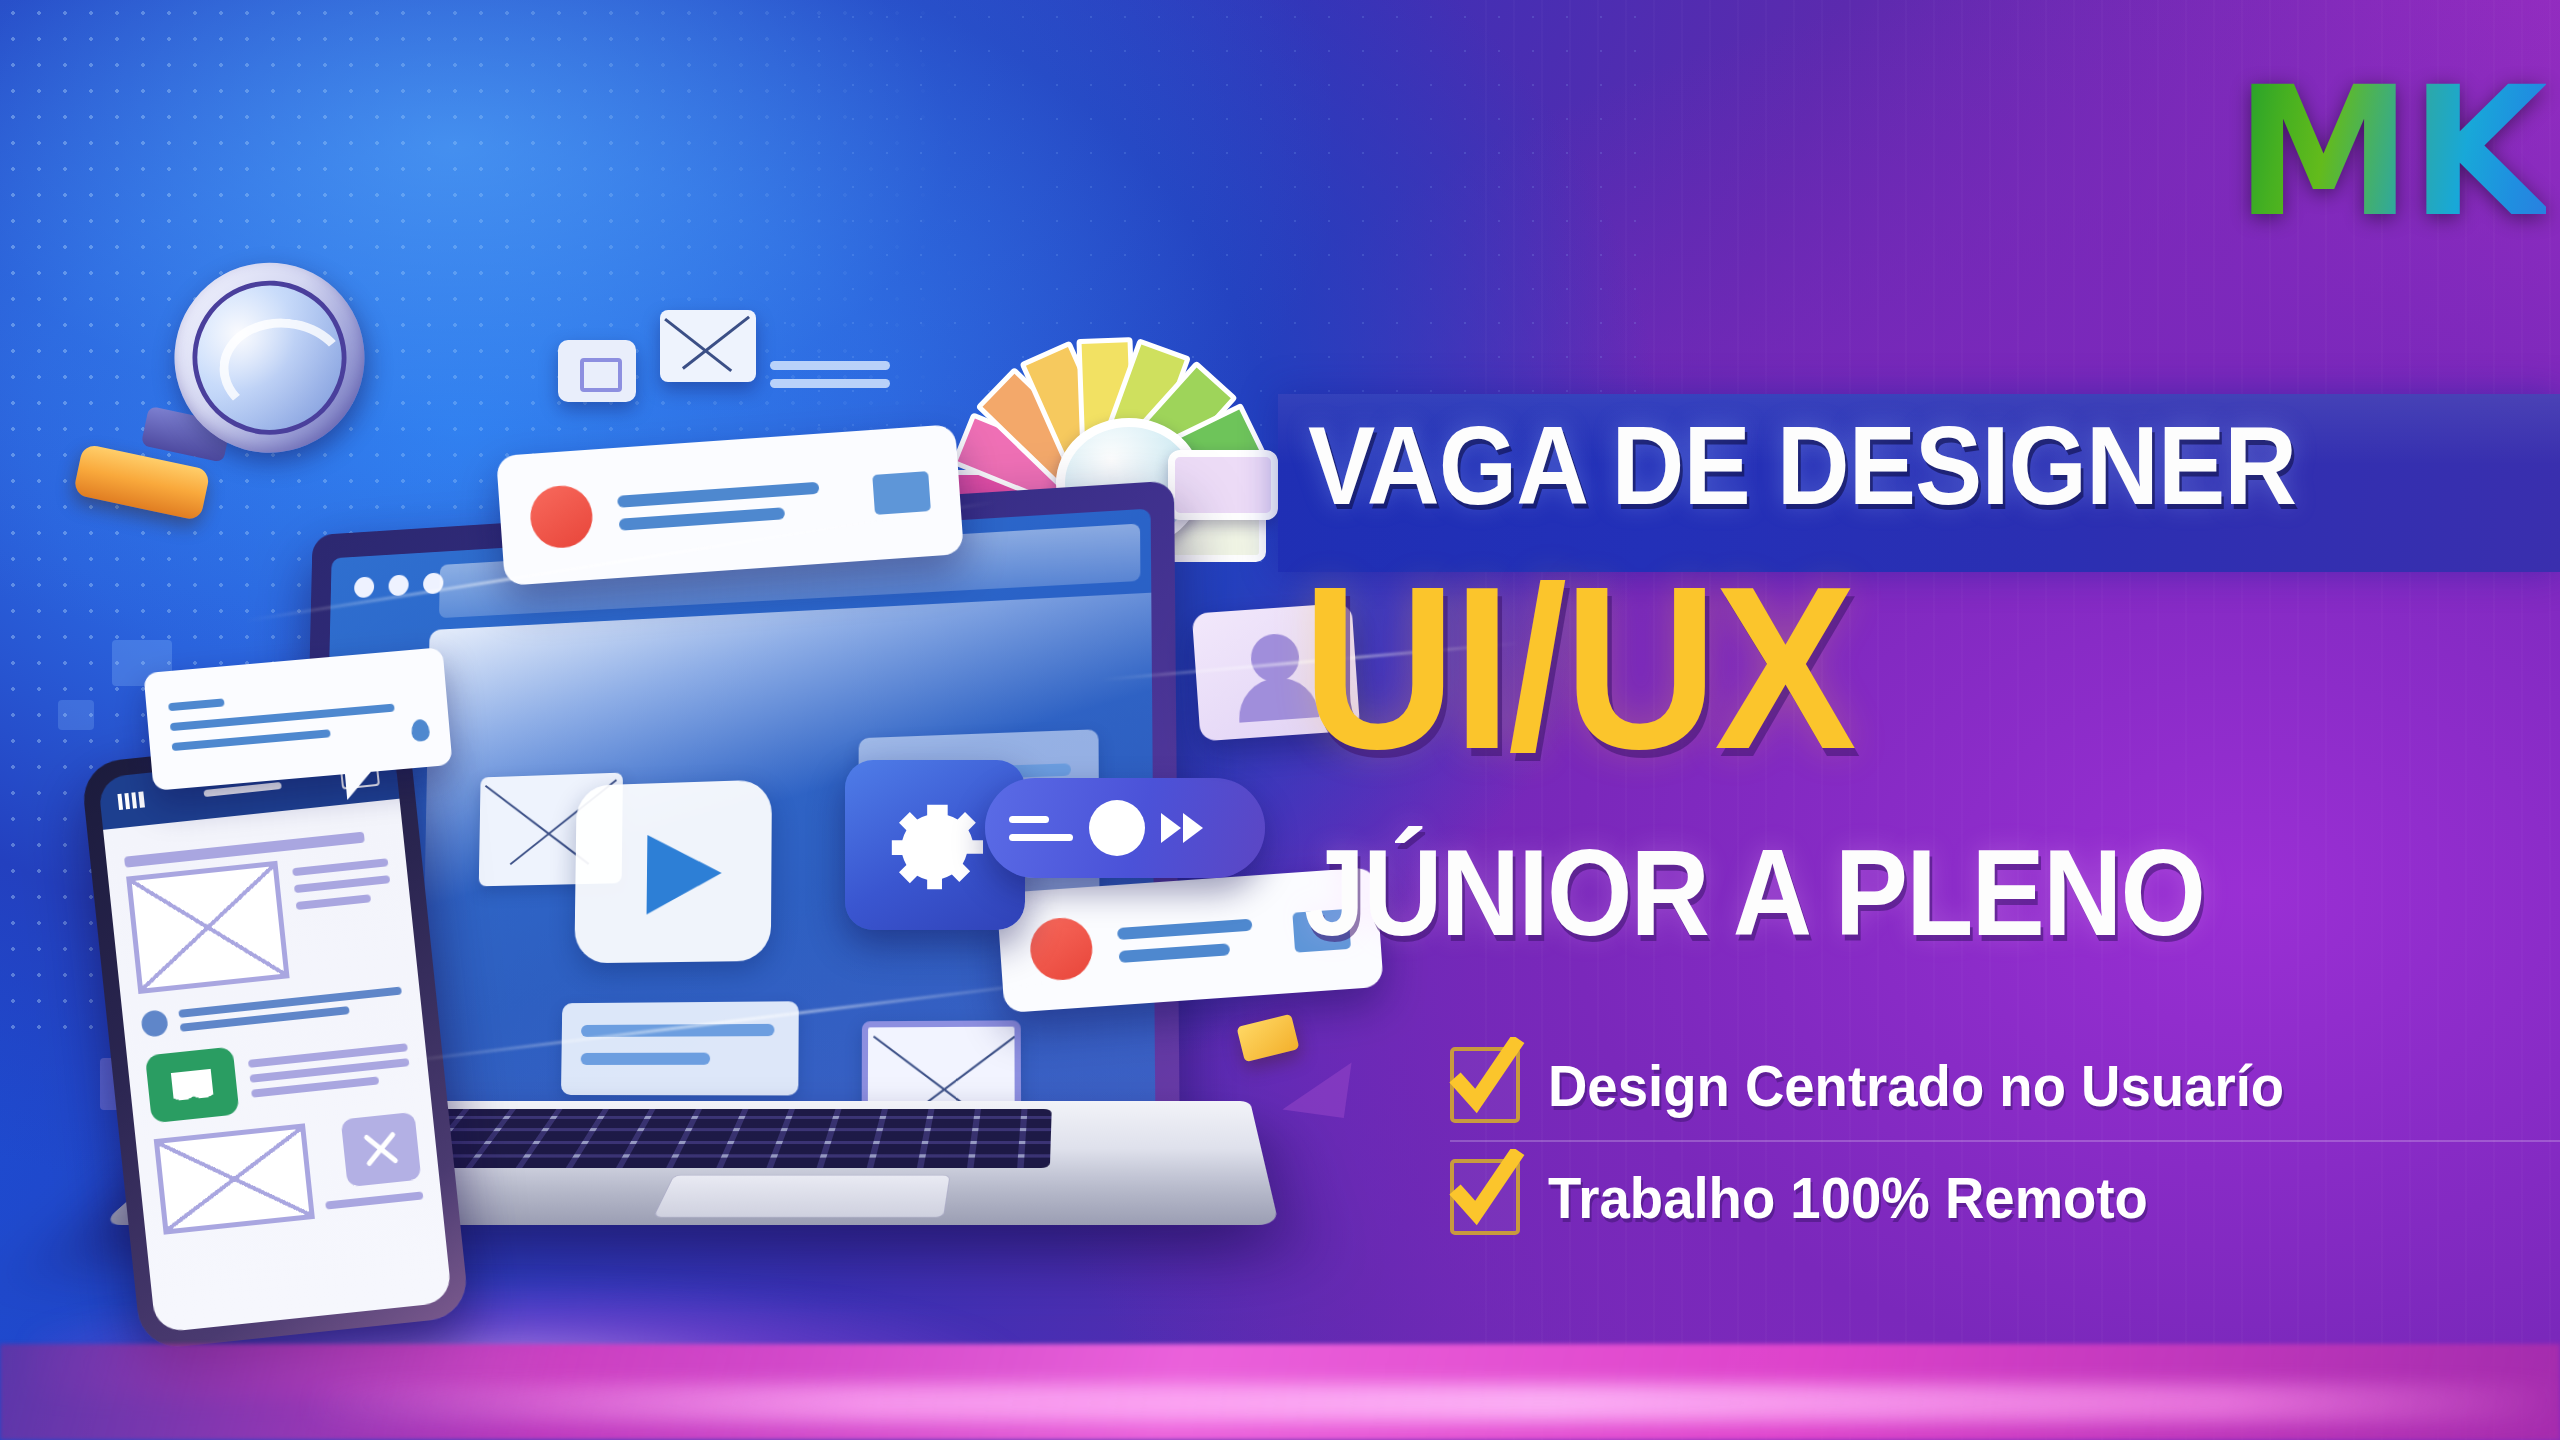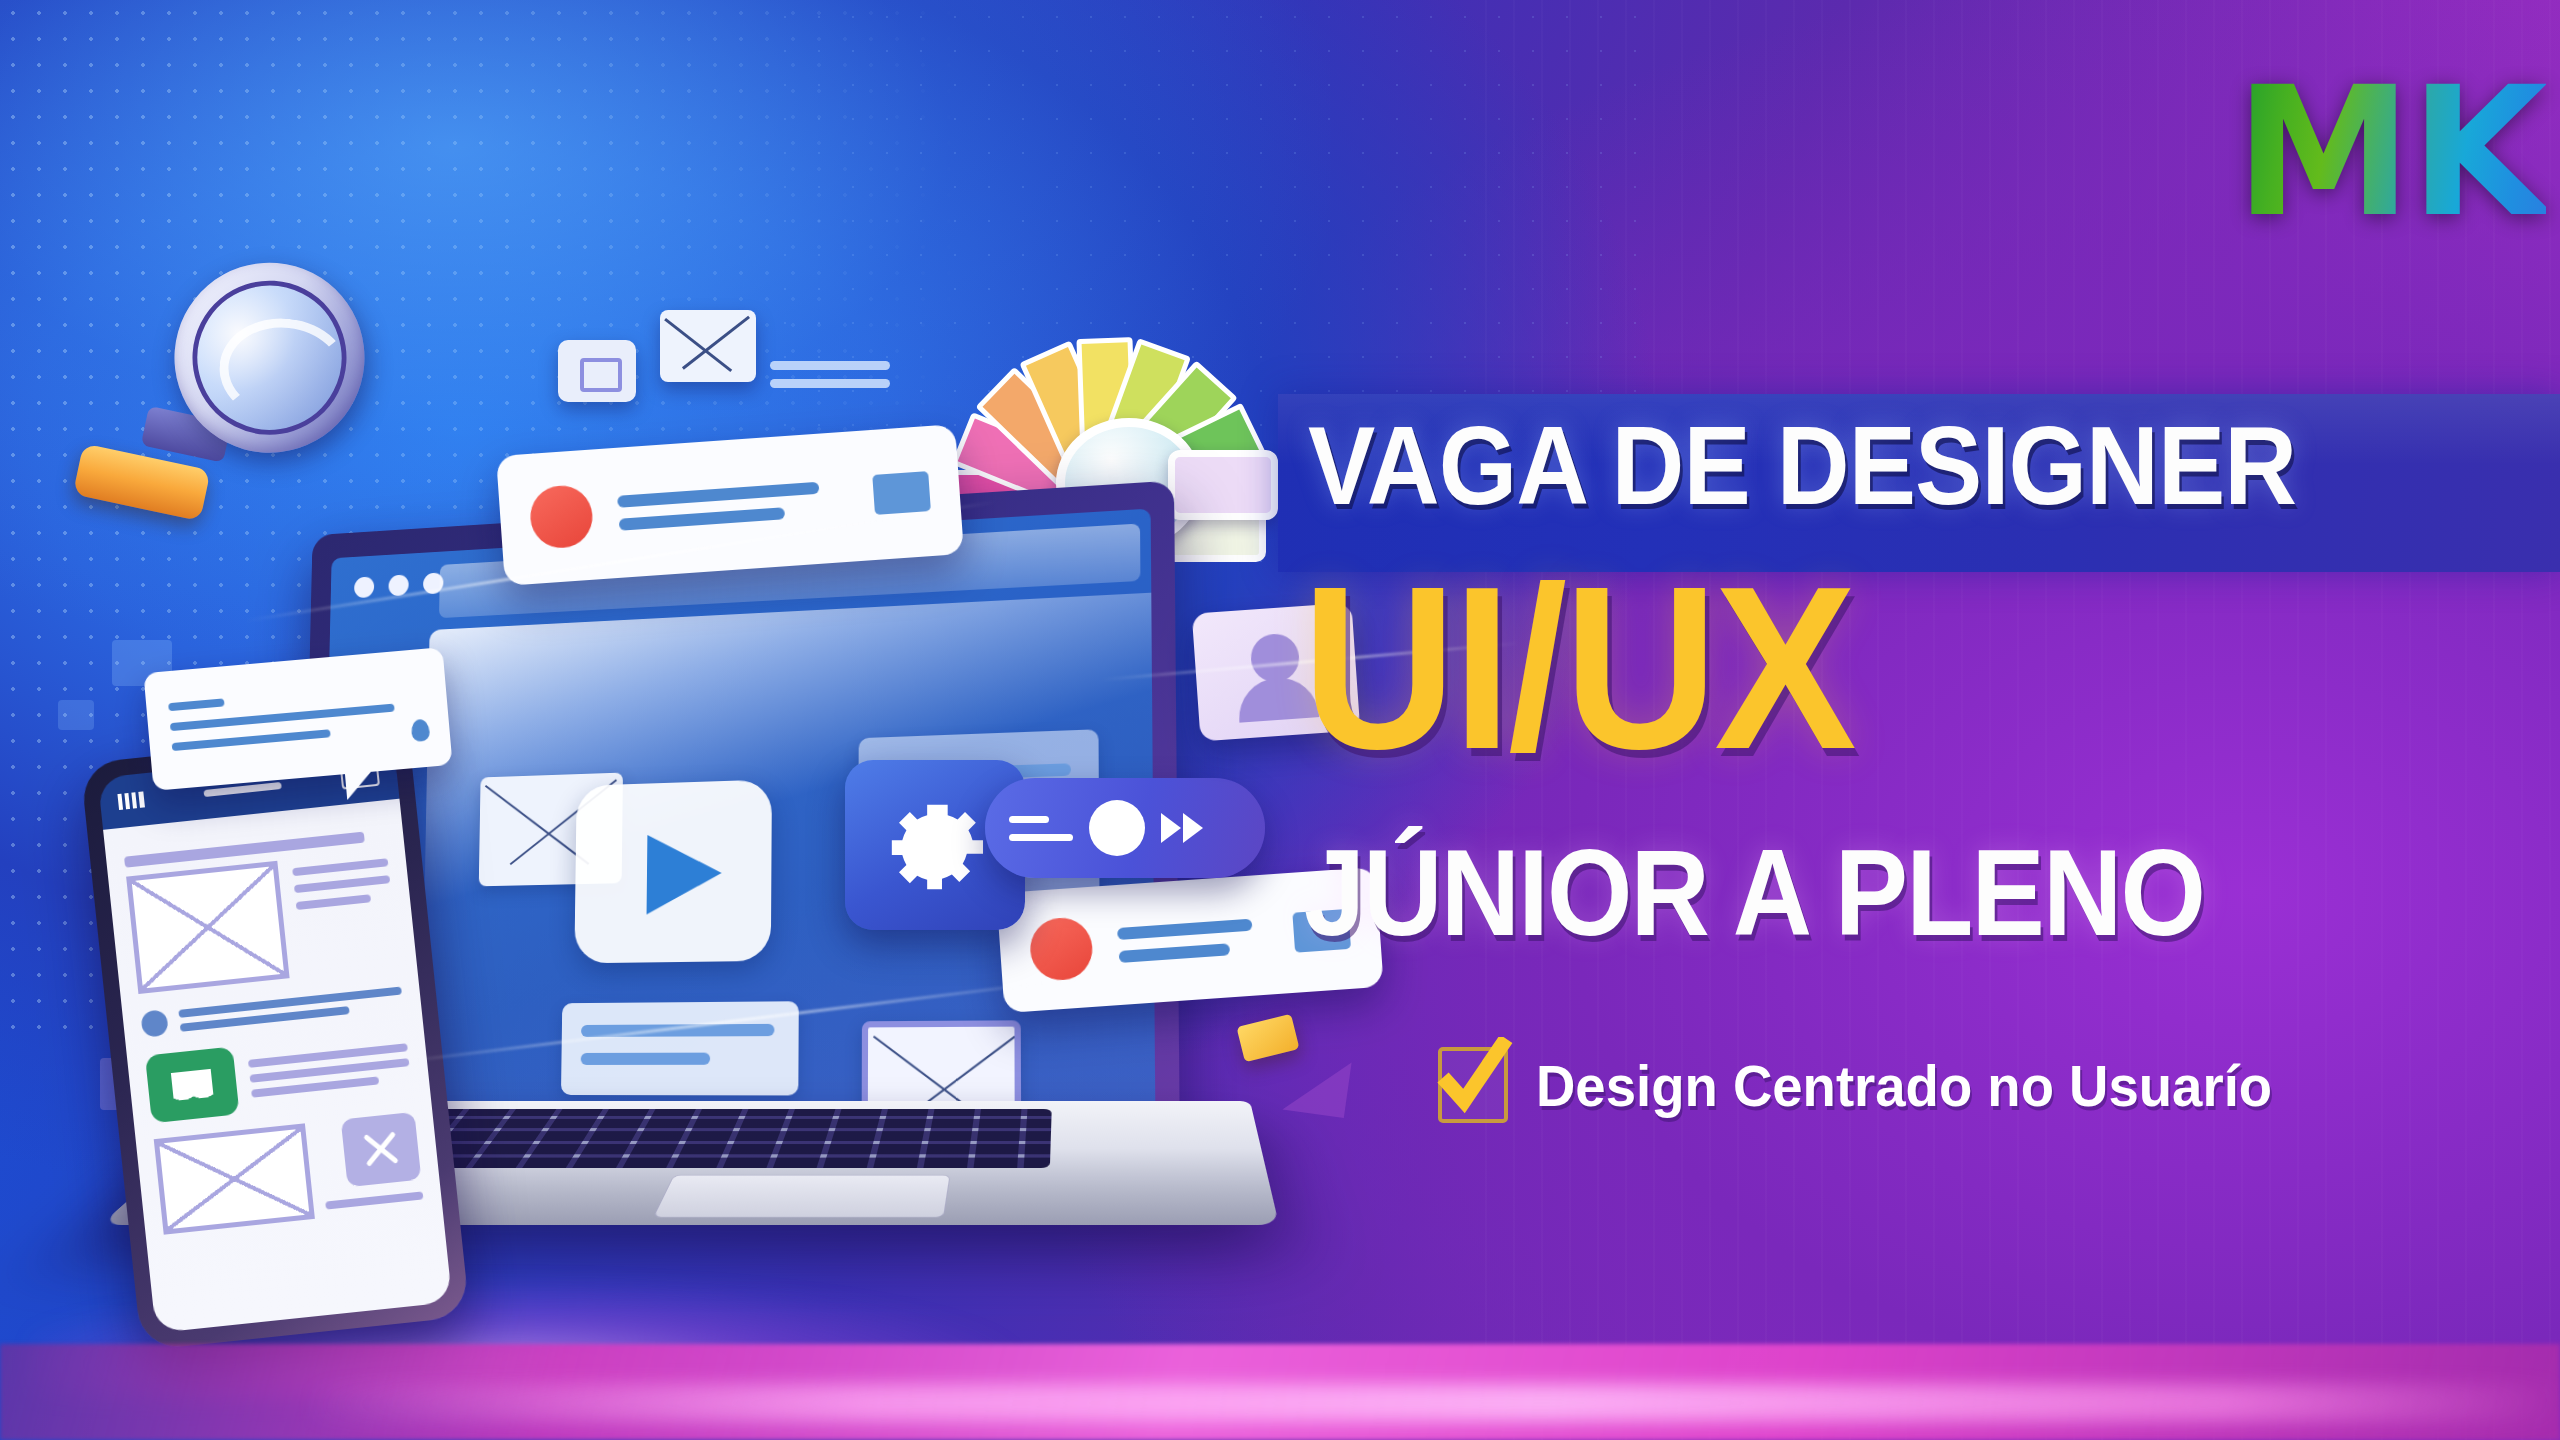--- a/index.html
+++ b/index.html
@@ -106,21 +106,21 @@
   .h-nivel{
     position:absolute;left:26px;top:832px;width:1252px;
     color:#fdfdfd;font-size:122px;font-weight:bold;line-height:1;
     font-family:"Liberation Sans Narrow","Liberation Sans",sans-serif;
     transform:scaleX(.90);transform-origin:left center;
     letter-spacing:-2px;white-space:nowrap;
     text-shadow:3px 6px 0 rgba(60,20,110,.55), 0 0 28px rgba(255,190,255,.25);
   }
 
   
-  .checklist{position:absolute;left:160px;top:1030px;width:1110px;text-align:center;}
+  .checklist{position:absolute;left:172px;top:1030px;width:1110px;text-align:center;}
   .chk-row{
     position:relative;display:flex;align-items:center;gap:28px;
     height:110px;
   }
   .chk-row + .chk-row{border-top:2px solid rgba(255,255,255,.22);}
   .chk-box{
     flex:0 0 auto;position:relative;width:62px;height:68px;
     border:4px solid #c89a3e;border-radius:5px;
     background:rgba(255,255,255,.05);
   }
@@ -581,20 +581,28 @@
 
       <div class="chk-row">
         <span class="chk-box">
           <svg viewBox="0 0 80 88">
             <path d="M14 46 L30 64 L68 8" fill="none" stroke="#fbc52c" stroke-width="15" stroke-linecap="square"></path>
           </svg>
         </span>
         <span class="chk-label">Design Centrado no Usuarío</span>
       </div>
 
+      <div class="chk-row">
+        <span class="chk-box">
+          <svg viewBox="0 0 80 88">
+            <path d="M14 46 L30 64 L68 8" fill="none" stroke="#fbc52c" stroke-width="15" stroke-linecap="square"></path>
+          </svg>
+        </span>
+        <span class="chk-label">Trabalho 100% Remoto</span>
+      </div>
 
 
     </div>
   </div>
 
   <div class="pink-strip"></div>
   <div class="pink-strip-core"></div>
 
 </div>
 

